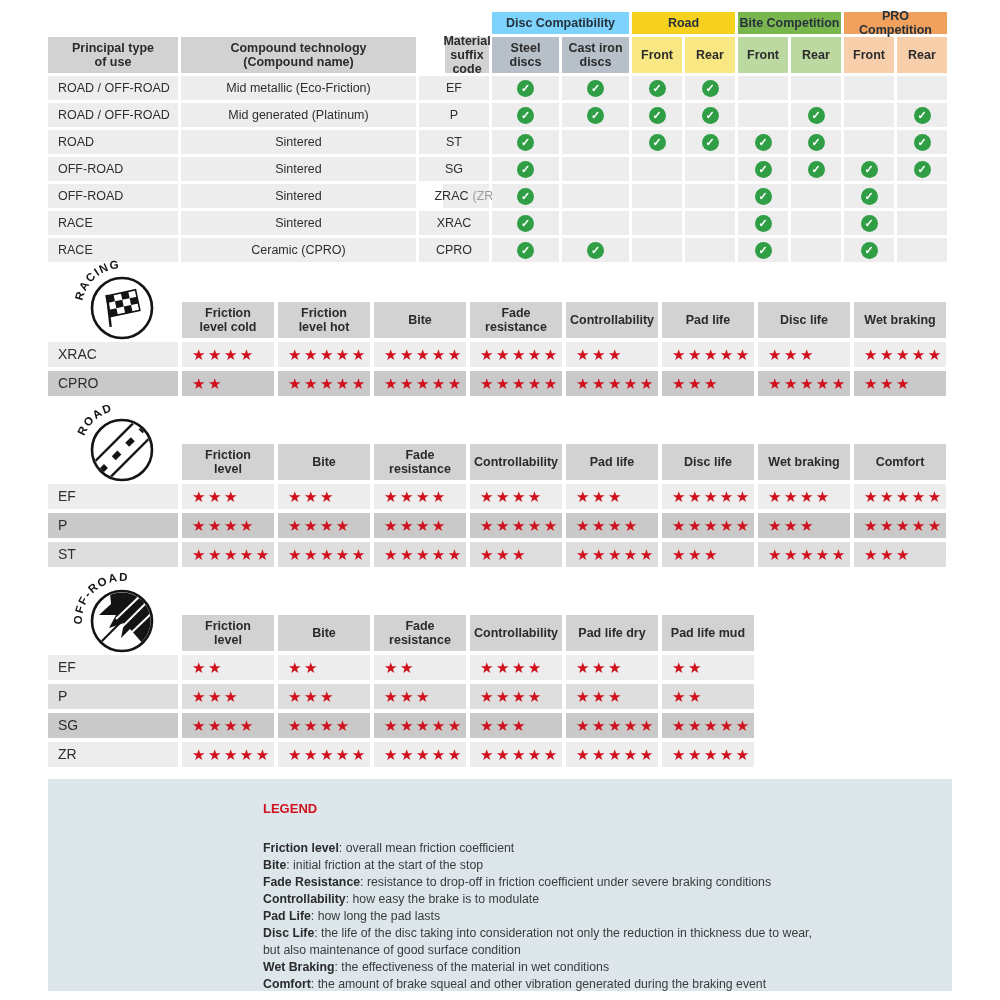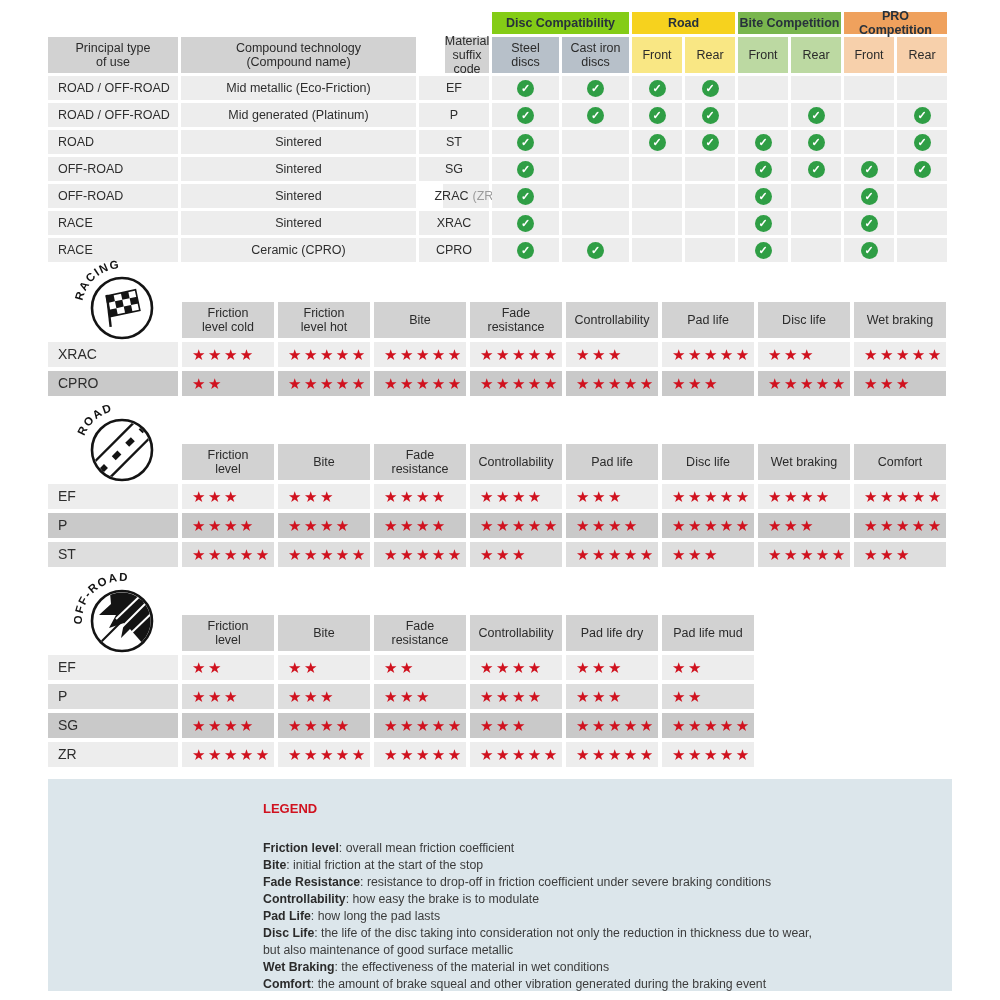--- a/index.html
+++ b/index.html
@@ -9,21 +9,21 @@
 
   .cell{display:flex;align-items:center;justify-content:center;text-align:center;
     white-space:pre-line;line-height:1.12}
   .left{justify-content:flex-start;text-align:left;padding-left:10px}
 
   
   .compat-grid{display:grid;gap:3px;
     grid-template-columns:130px 235px 70px 67px 67px 50px 50px 50px 50px 50px 50px;
     grid-template-rows:22px 36px repeat(7,24px)}
   .group-h{font-size:12.5px;font-weight:bold;color:#27313b}
-  .col-h{font-size:12.5px;font-weight:normal;color:#2b2b2b}
+  .col-h{font-size:12.5px;font-weight:bold;color:#2b2b2b}
   .gray{background:#d2d2d2}
   .data{background:#ededed;font-size:12.5px}
   .code-note{color:#9b9b9b;margin-left:4px}
   .check{width:17px;height:17px;border-radius:50%;background:#2f9e45;color:#fff;
     font-size:11px;font-weight:bold;display:flex;align-items:center;justify-content:center}
 
   
   .rating-section{position:relative;padding-top:28px}
   .sec-racing{margin-top:12px}
   .sec-road{margin-top:20px}
@@ -44,21 +44,21 @@
   .legend-item{font-size:12.3px;line-height:17px;color:#3c3c3c}
   .legend-item b{color:#2b2b2b}
 </style>
 </head>
 <body>
 
 <div class="page">
 
   <section>
     <div class="compat-grid" id="compat-grid">
-        <div class="cell group-h" style="background: #84cc16; grid-area: 1 / 4 / auto / span 2; text-align: right;">Disc Compatibility</div>
+        <div class="cell group-h" style="background: #7dd3fc; grid-area: 1 / 4 / auto / span 2; text-align: right;">Disc Compatibility</div>
         <div class="cell group-h" style="background: rgb(246, 210, 30); grid-area: 1 / 6 / auto / span 2;">Road</div>
         <div class="cell group-h" style="background: rgb(121, 182, 78); grid-area: 1 / 8 / auto / span 2;">Bite Competition</div>
         <div class="cell group-h" style="background: rgb(239, 161, 93); grid-area: 1 / 10 / auto / span 2;">PRO Competition</div>
         <div class="cell col-h gray" style="grid-area: 2 / 1;">Principal type
 of use</div>
         <div class="cell col-h gray" style="grid-area: 2 / 2;">Compound technology
 (Compound name)</div>
         <div class="cell col-h gray" style="grid-area: 2 / 3; margin-left: 26px;">Material
 suffix code</div>
         <div class="cell col-h" style="background: rgb(183, 192, 201); grid-area: 2 / 4;">Steel
@@ -332,20 +332,20 @@
 
   <div class="legend">
     <div class="legend-title">LEGEND</div>
     <div id="legend-items">
         <div class="legend-item"><b>Friction level</b>: overall mean friction coefficient</div>
         <div class="legend-item"><b>Bite</b>: initial friction at the start of the stop</div>
         <div class="legend-item"><b>Fade Resistance</b>: resistance to drop-off in friction coefficient under severe braking conditions</div>
         <div class="legend-item"><b>Controllability</b>: how easy the brake is to modulate</div>
         <div class="legend-item"><b>Pad Life</b>: how long the pad lasts</div>
         <div class="legend-item"><b>Disc Life</b>: the life of the disc taking into consideration not only the reduction in thickness due to wear,</div>
-        <div class="legend-item">but also maintenance of good surface metallic</div>
+        <div class="legend-item">but also maintenance of good surface condition</div>
         <div class="legend-item"><b>Wet Braking</b>: the effectiveness of the material in wet conditions</div>
         <div class="legend-item"><b>Comfort</b>: the amount of brake squeal and other vibration generated during the braking event</div>
         <div class="legend-item"><b>Pad Life in mud</b>: important for off-road bikes</div>
       </div>
   </div>
 
 </div>
 
 </body></html>

